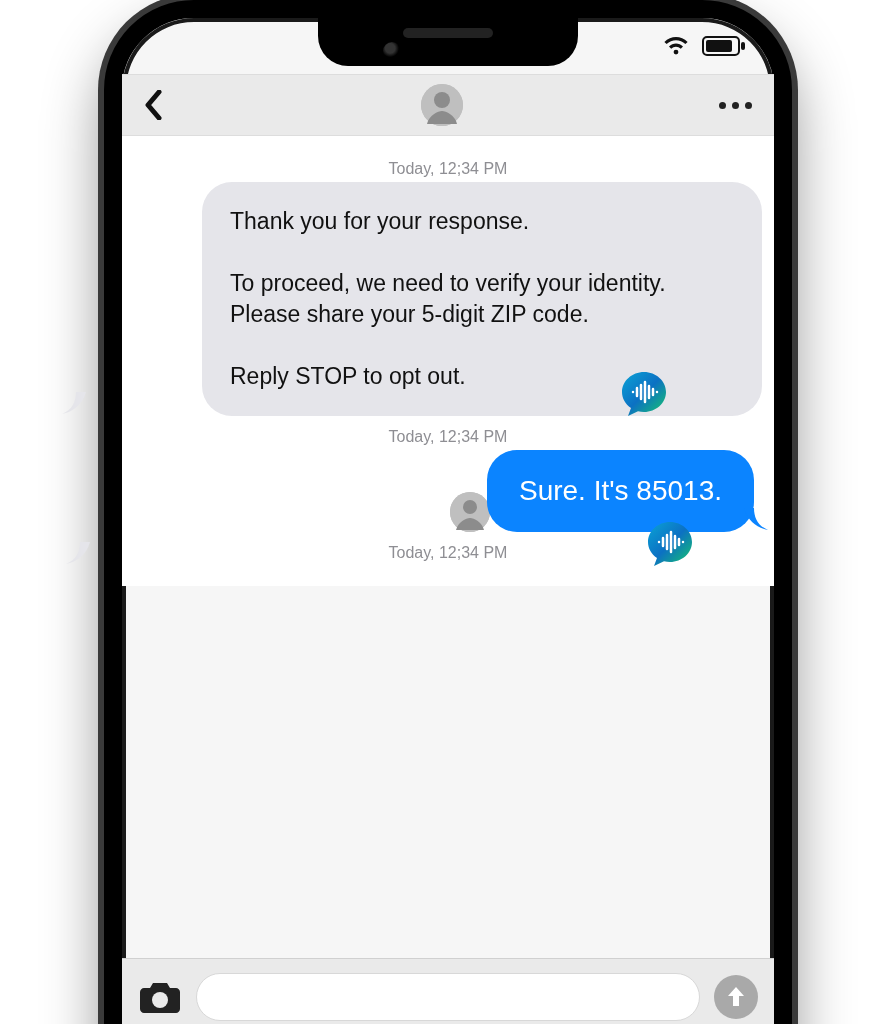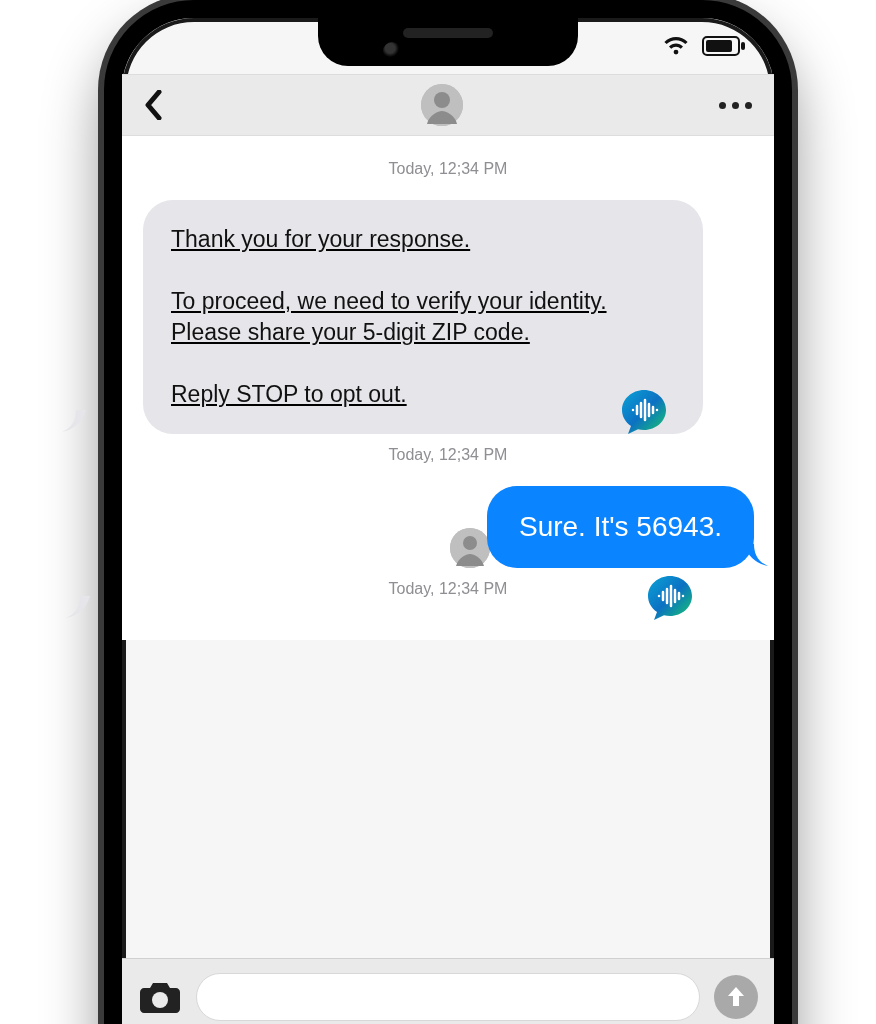--- a/index.html
+++ b/index.html
@@ -98,25 +98,25 @@
 
   
   .messages {
     background: #fff;
     padding: 12px 0 20px;
   }
   .timestamp {
     text-align: center;
     color: #8e8e93;
     font-size: 16px;
-    padding: 12px 0 22px;
+    padding: 12px 0 4px;
   }
 
   .msg-row { position: relative; padding: 0 12px; }
-  .msg-row.left { display:flex; justify-content:center;text-decoration:underline; }
+  .msg-row.left { display:flex; justify-content:flex-end; }
   .msg-row.right { display:flex; justify-content:flex-end; padding-right: 20px; }
 
   .bubble {
     max-width: 560px;
     padding: 24px 28px;
     border-radius: 30px;
     font-size: 23px;
     line-height: 1.35;
     position: relative;
     white-space: pre-line;
@@ -296,21 +296,21 @@
     <div class="timestamp">Today, 12;34 PM</div>
 
     <div class="msg-row right" style="position:relative;">
       <div class="mini-avatar left-of-blue">
         <svg viewBox="0 0 40 40">
           <circle cx="20" cy="20" r="20" fill="#bfbfbf"></circle>
           <circle cx="20" cy="15" r="7" fill="#8c8c8c"></circle>
           <path d="M6 38c2-8 10-12 14-12s12 4 14 12" fill="#8c8c8c"></path>
         </svg>
       </div>
-      <div class="bubble blue">Sure. It's 56943.</div>
+      <div class="bubble blue">Sure. It's 85013.</div>
       <div class="tail-right">
         <svg viewBox="0 0 24 22">
             <path d="M0 0 C4 14 14 20 24 22 C14 18 10 10 10 0 Z"></path>
           </svg>
       </div>
     </div>
 
     <div class="timestamp">Today, 12;34 PM</div>
 
     <div class="msg-row left second-grey">

